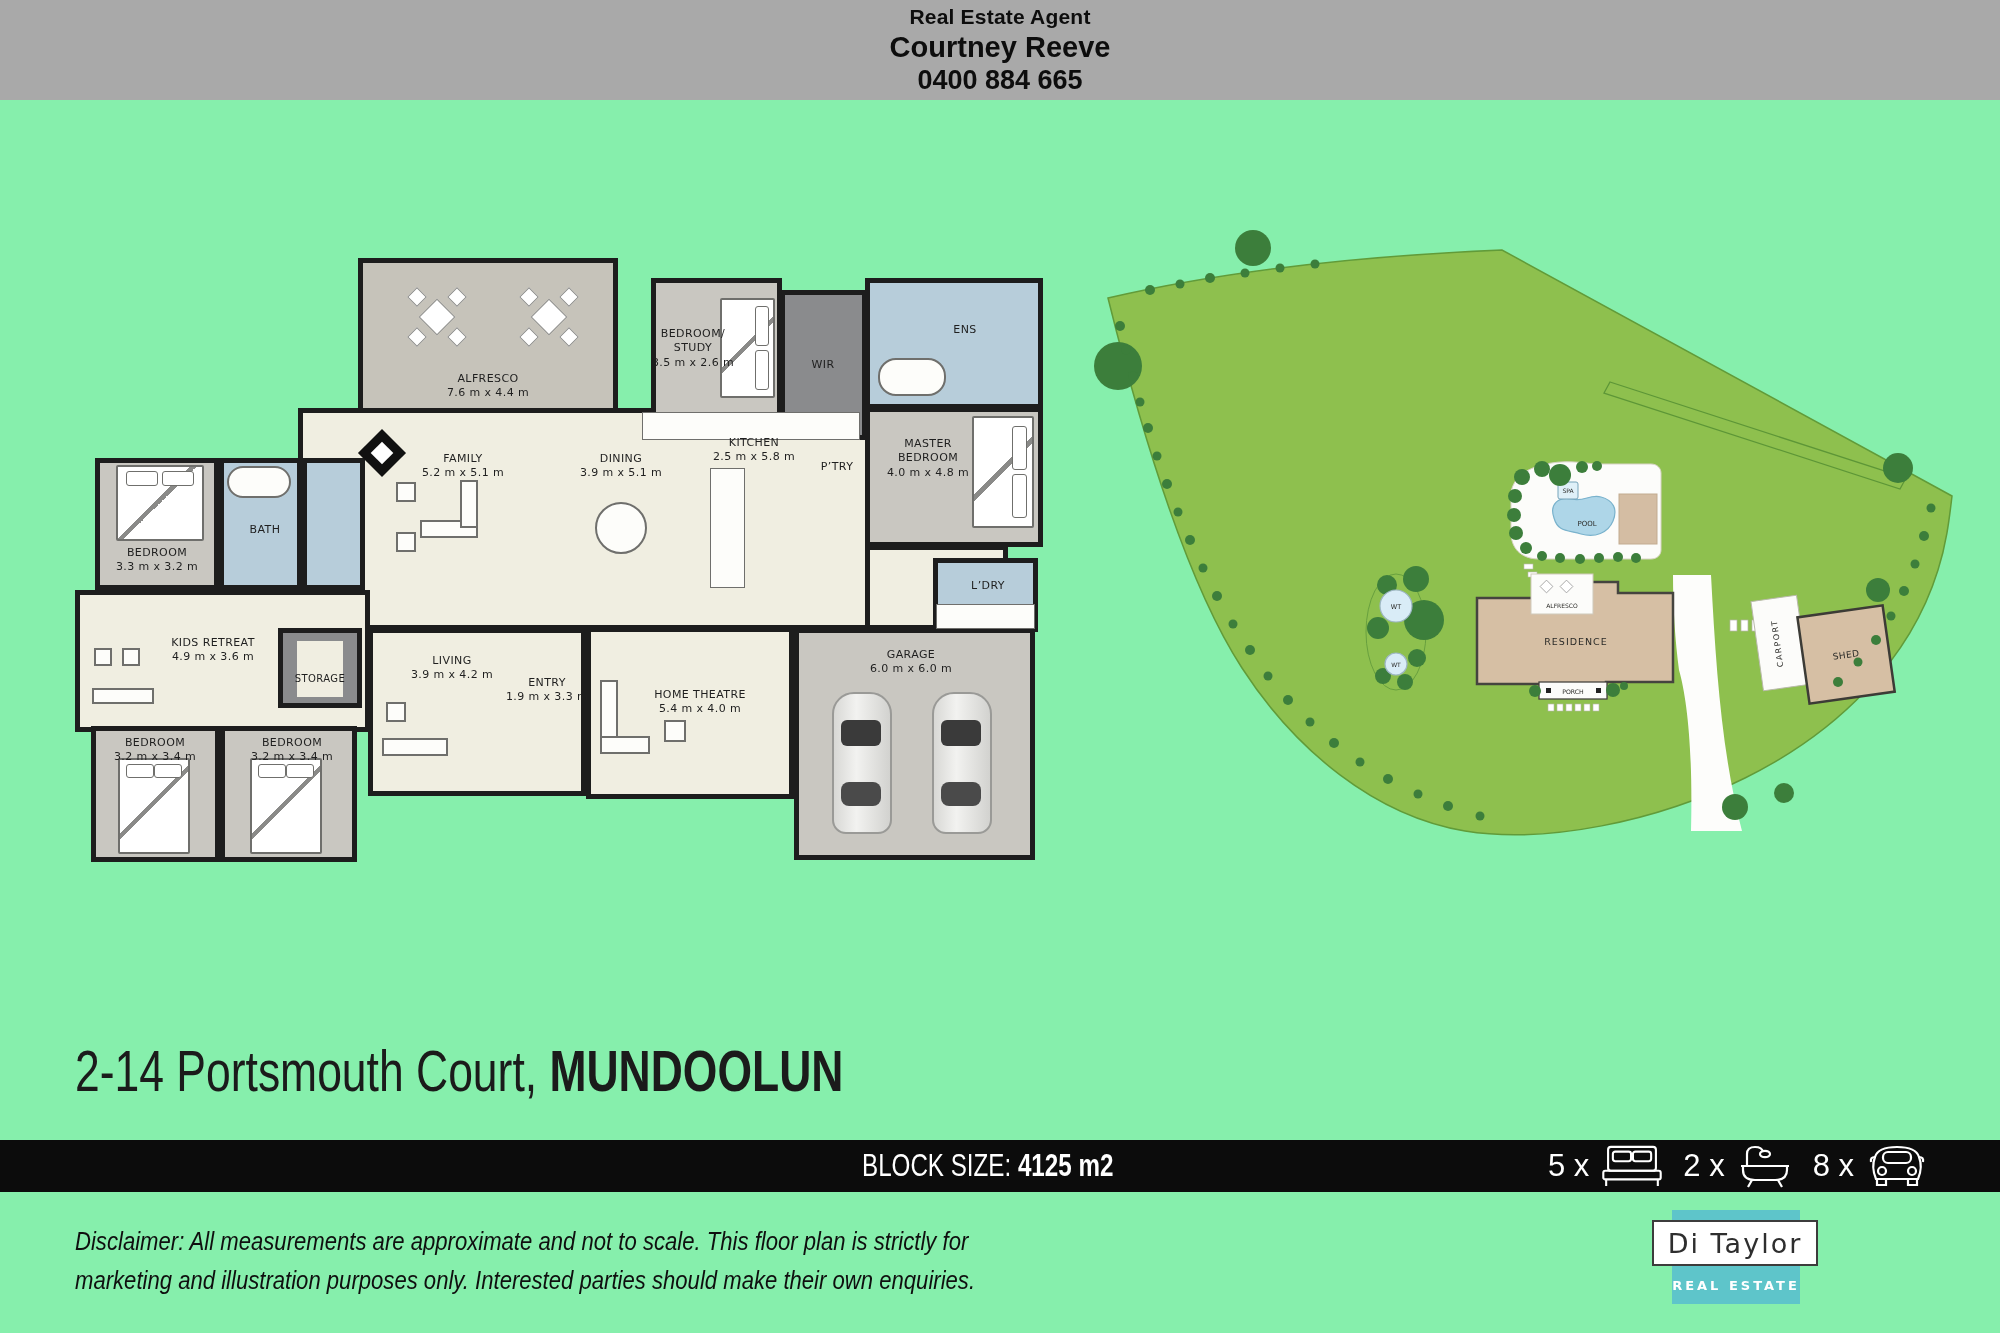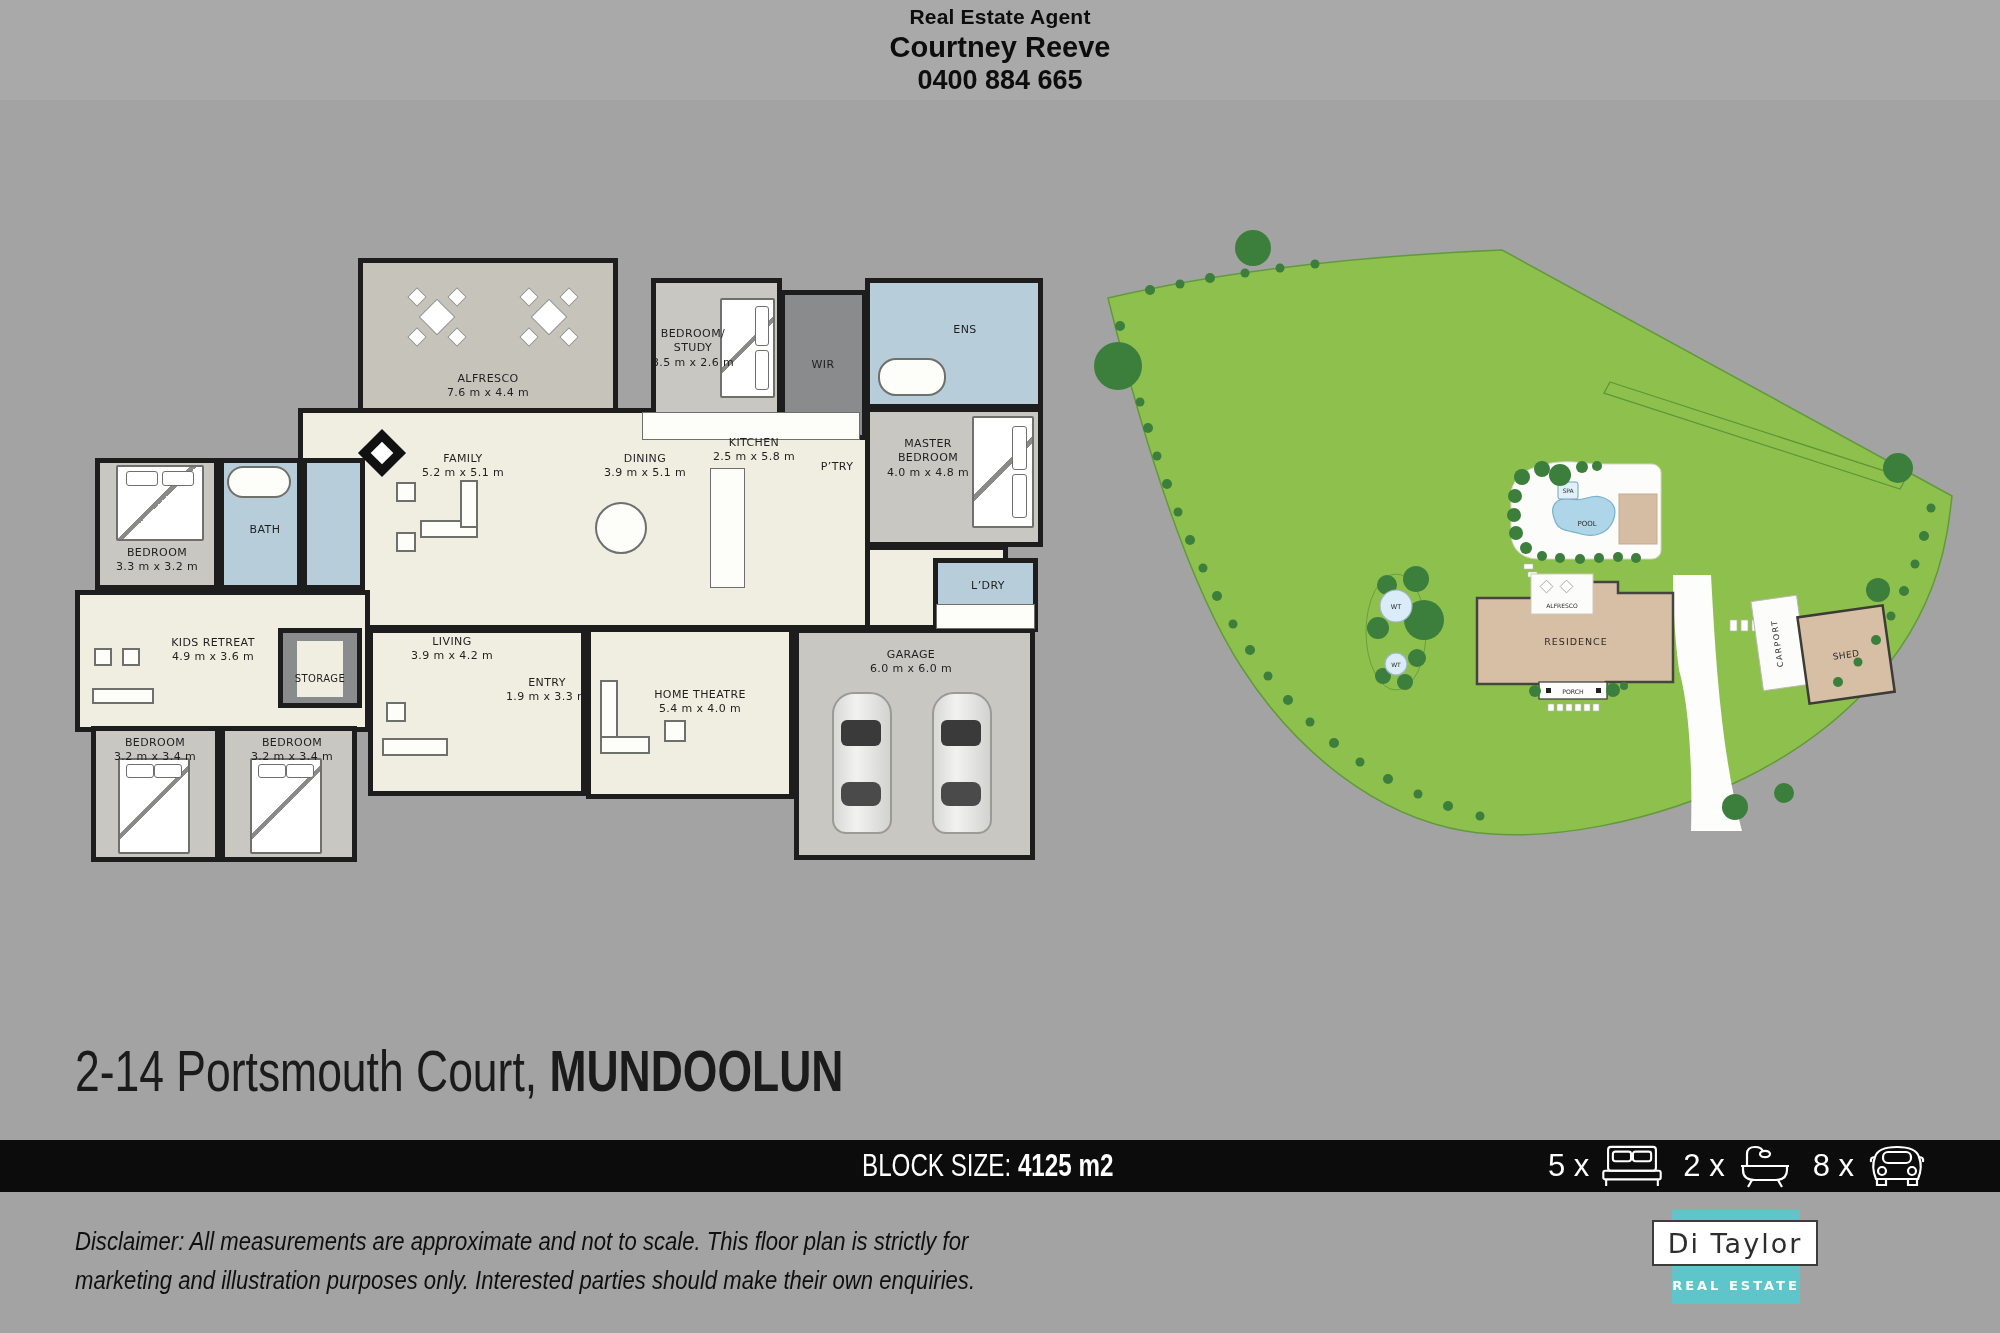--- a/index.html
+++ b/index.html
@@ -1,16 +1,16 @@
 <!DOCTYPE html>
 <html><head>
 <meta charset="utf-8">
 <style>
   html,body{margin:0;padding:0;background:#fff;}
-  .page{position:relative;width:2000px;height:1333px;background:#a3a3a3;overflow:hidden;
+  .page{position:relative;width:2000px;height:1333px;background:#86efac;overflow:hidden;
         font-family:"DejaVu Sans",sans-serif;}
 
   
   .hdr{position:absolute;left:0;top:0;width:2000px;height:100px;background:#a9a9a9;
        display:flex;flex-direction:column;align-items:center;justify-content:center;
        color:#0d0d0d;font-family:"Liberation Sans",sans-serif;}
   .hdr .role{font-size:21px;font-weight:700;letter-spacing:.2px;}
   .hdr .name{font-size:29px;font-weight:700;margin-top:2px;}
   .hdr .phone{font-size:27px;font-weight:700;margin-top:1px;}
 
@@ -170,21 +170,21 @@
       <div>ENS</div>
       </div>
     <div class="flabel" style="left:868px;top:208px;text-align:center;">
       <div class="wrapw">MASTER BEDROOM</div>
         <div>4.0 m x 4.8 m</div>
       </div>
     <div class="flabel" style="left:403px;top:216px;">
       <div>FAMILY</div>
         <div>5.2 m x 5.1 m</div>
       </div>
-    <div class="flabel" style="left:561px;top:216px;margin-left:24px;">
+    <div class="flabel" style="left:561px;top:216px;">
       <div>DINING</div>
         <div>3.9 m x 5.1 m</div>
       </div>
     <div class="flabel" style="left:694px;top:200px;">
       <div>KITCHEN</div>
         <div>2.5 m x 5.8 m</div>
       </div>
     <div class="flabel" style="left:777px;top:217px;">
       <div>P’TRY</div>
       </div>
@@ -203,21 +203,21 @@
       <div>STORAGE</div>
       </div>
     <div class="flabel" style="left:95px;top:500px;">
       <div>BEDROOM</div>
         <div>3.2 m x 3.4 m</div>
       </div>
     <div class="flabel" style="left:232px;top:500px;">
       <div>BEDROOM</div>
         <div>3.2 m x 3.4 m</div>
       </div>
-    <div class="flabel" style="left:392px;top:399px;">
+    <div class="flabel" style="left:392px;top:418px;">
       <div>LIVING</div>
         <div>3.9 m x 4.2 m</div>
       </div>
     <div class="flabel" style="left:487px;top:440px;">
       <div>ENTRY</div>
         <div>1.9 m x 3.3 m</div>
       </div>
     <div class="flabel" style="left:640px;top:452px;">
       <div>HOME THEATRE</div>
         <div>5.4 m x 4.0 m</div>

